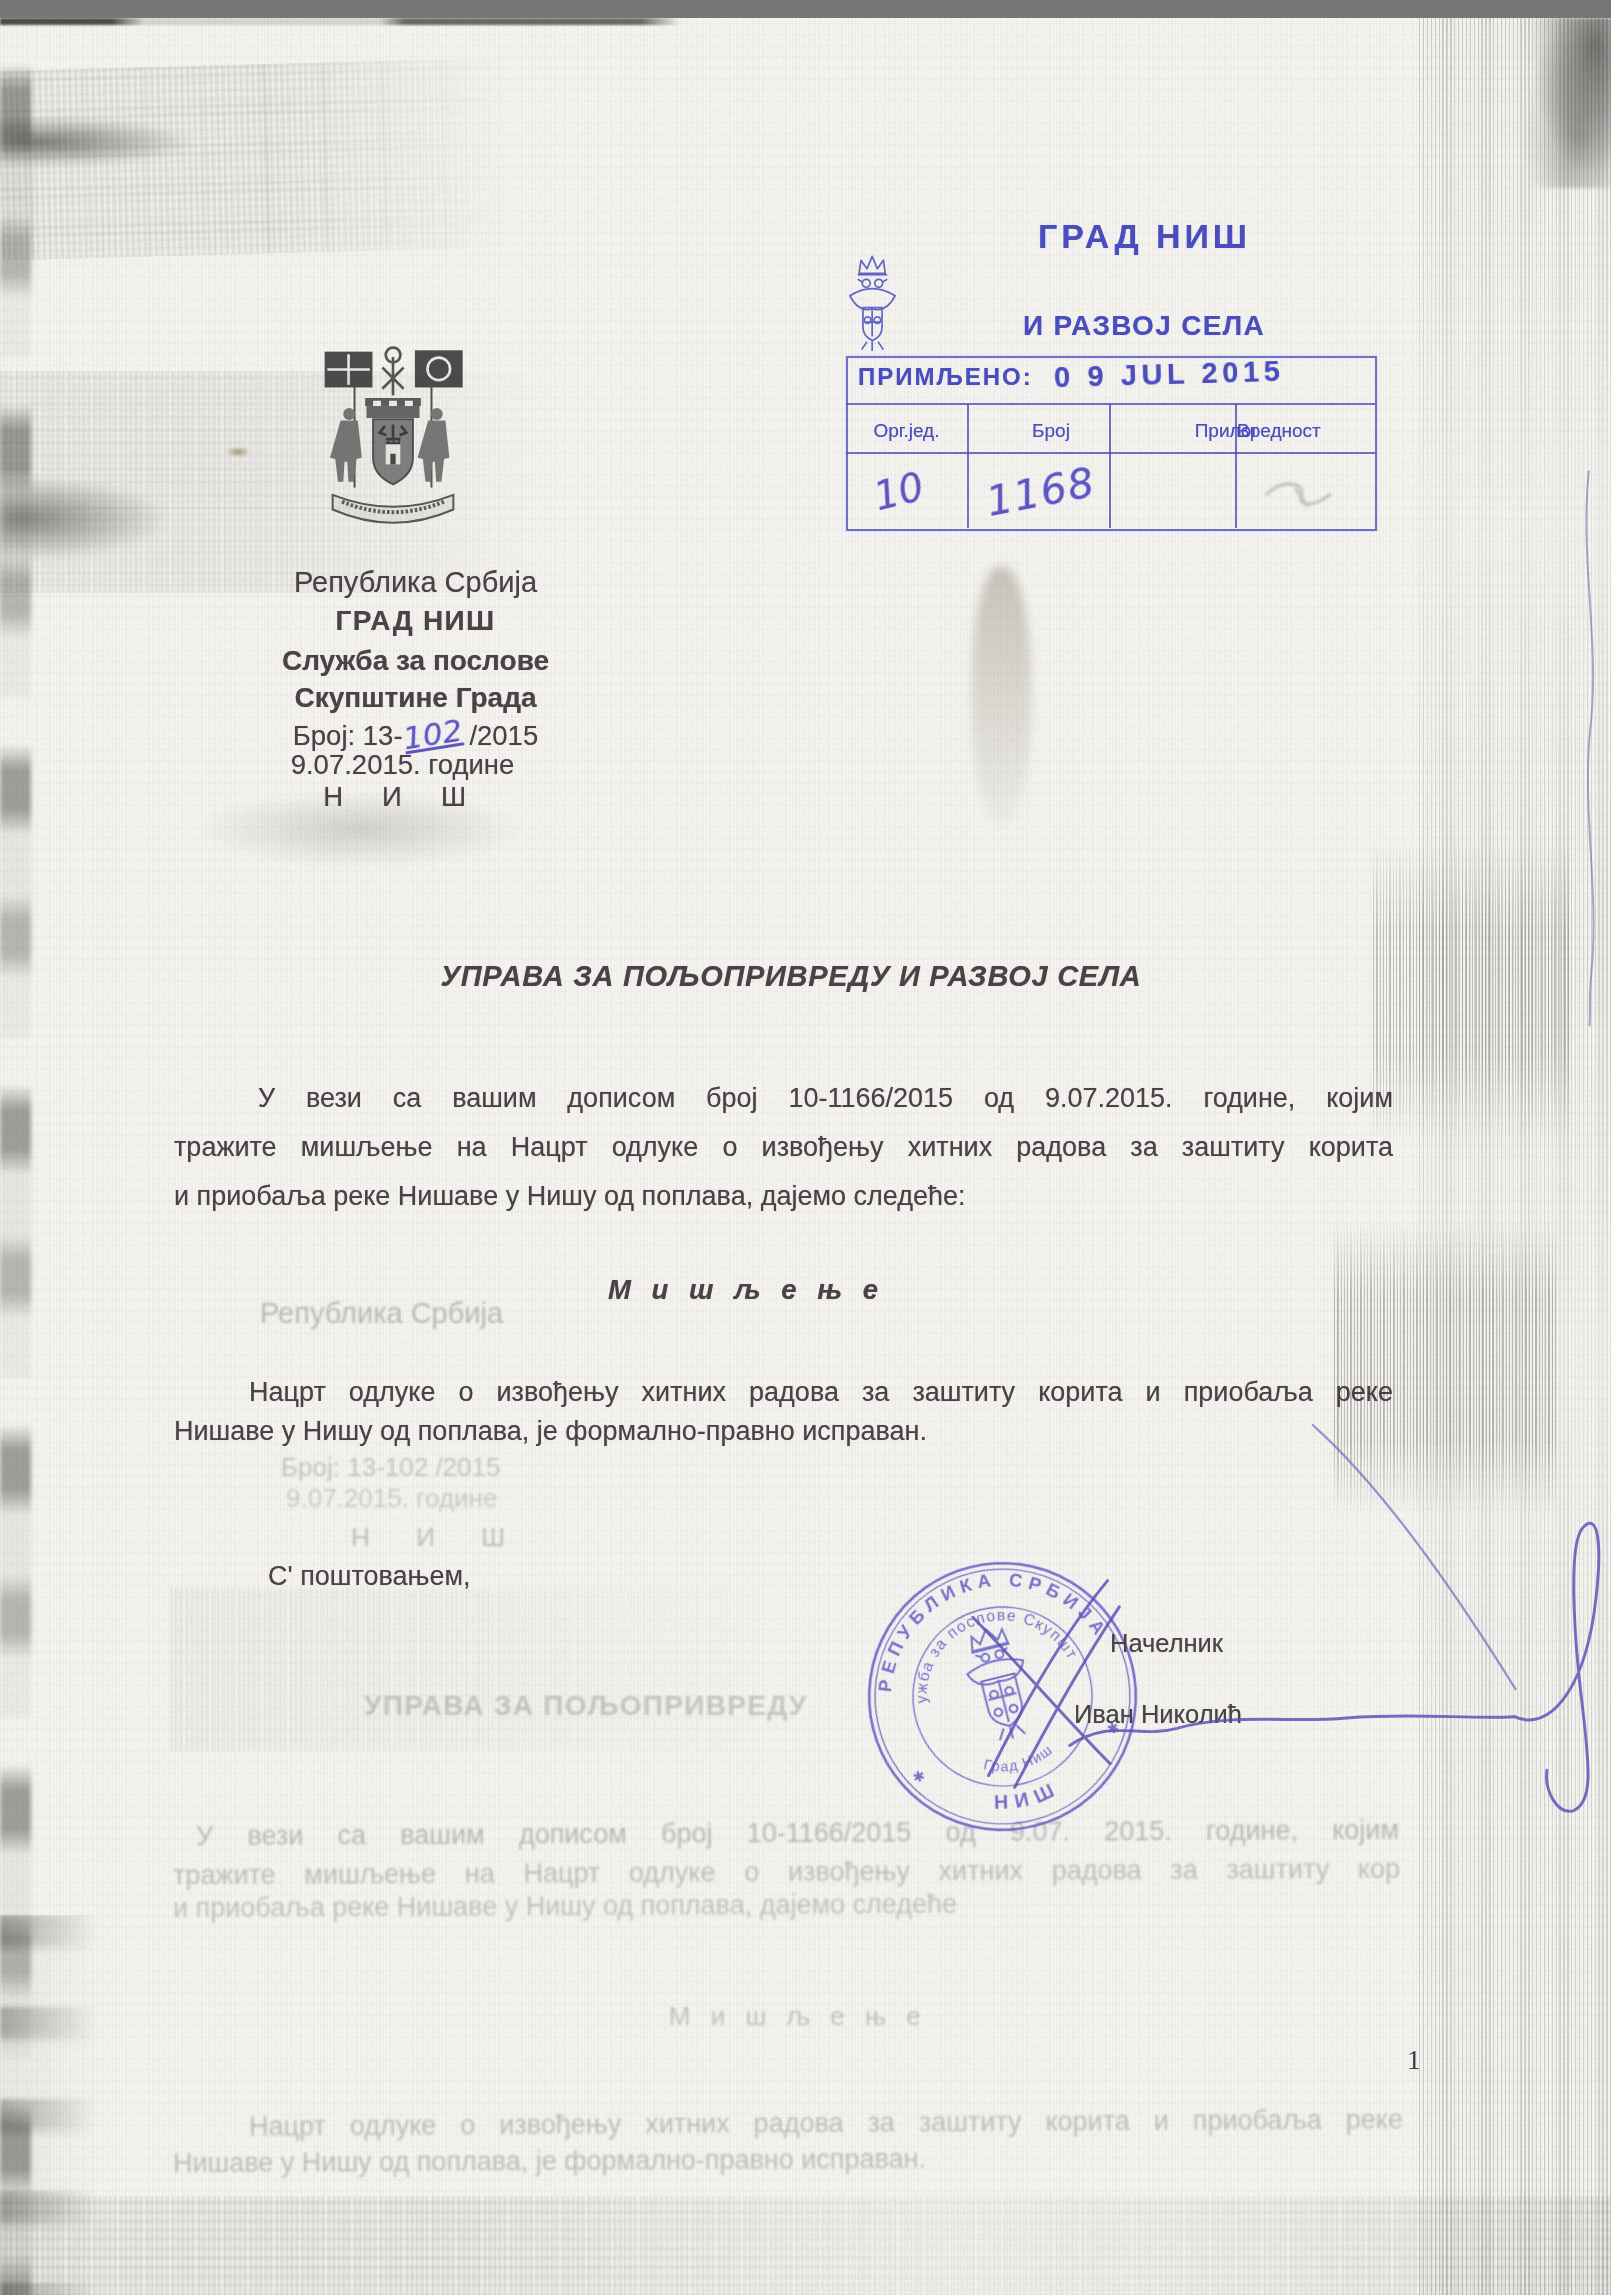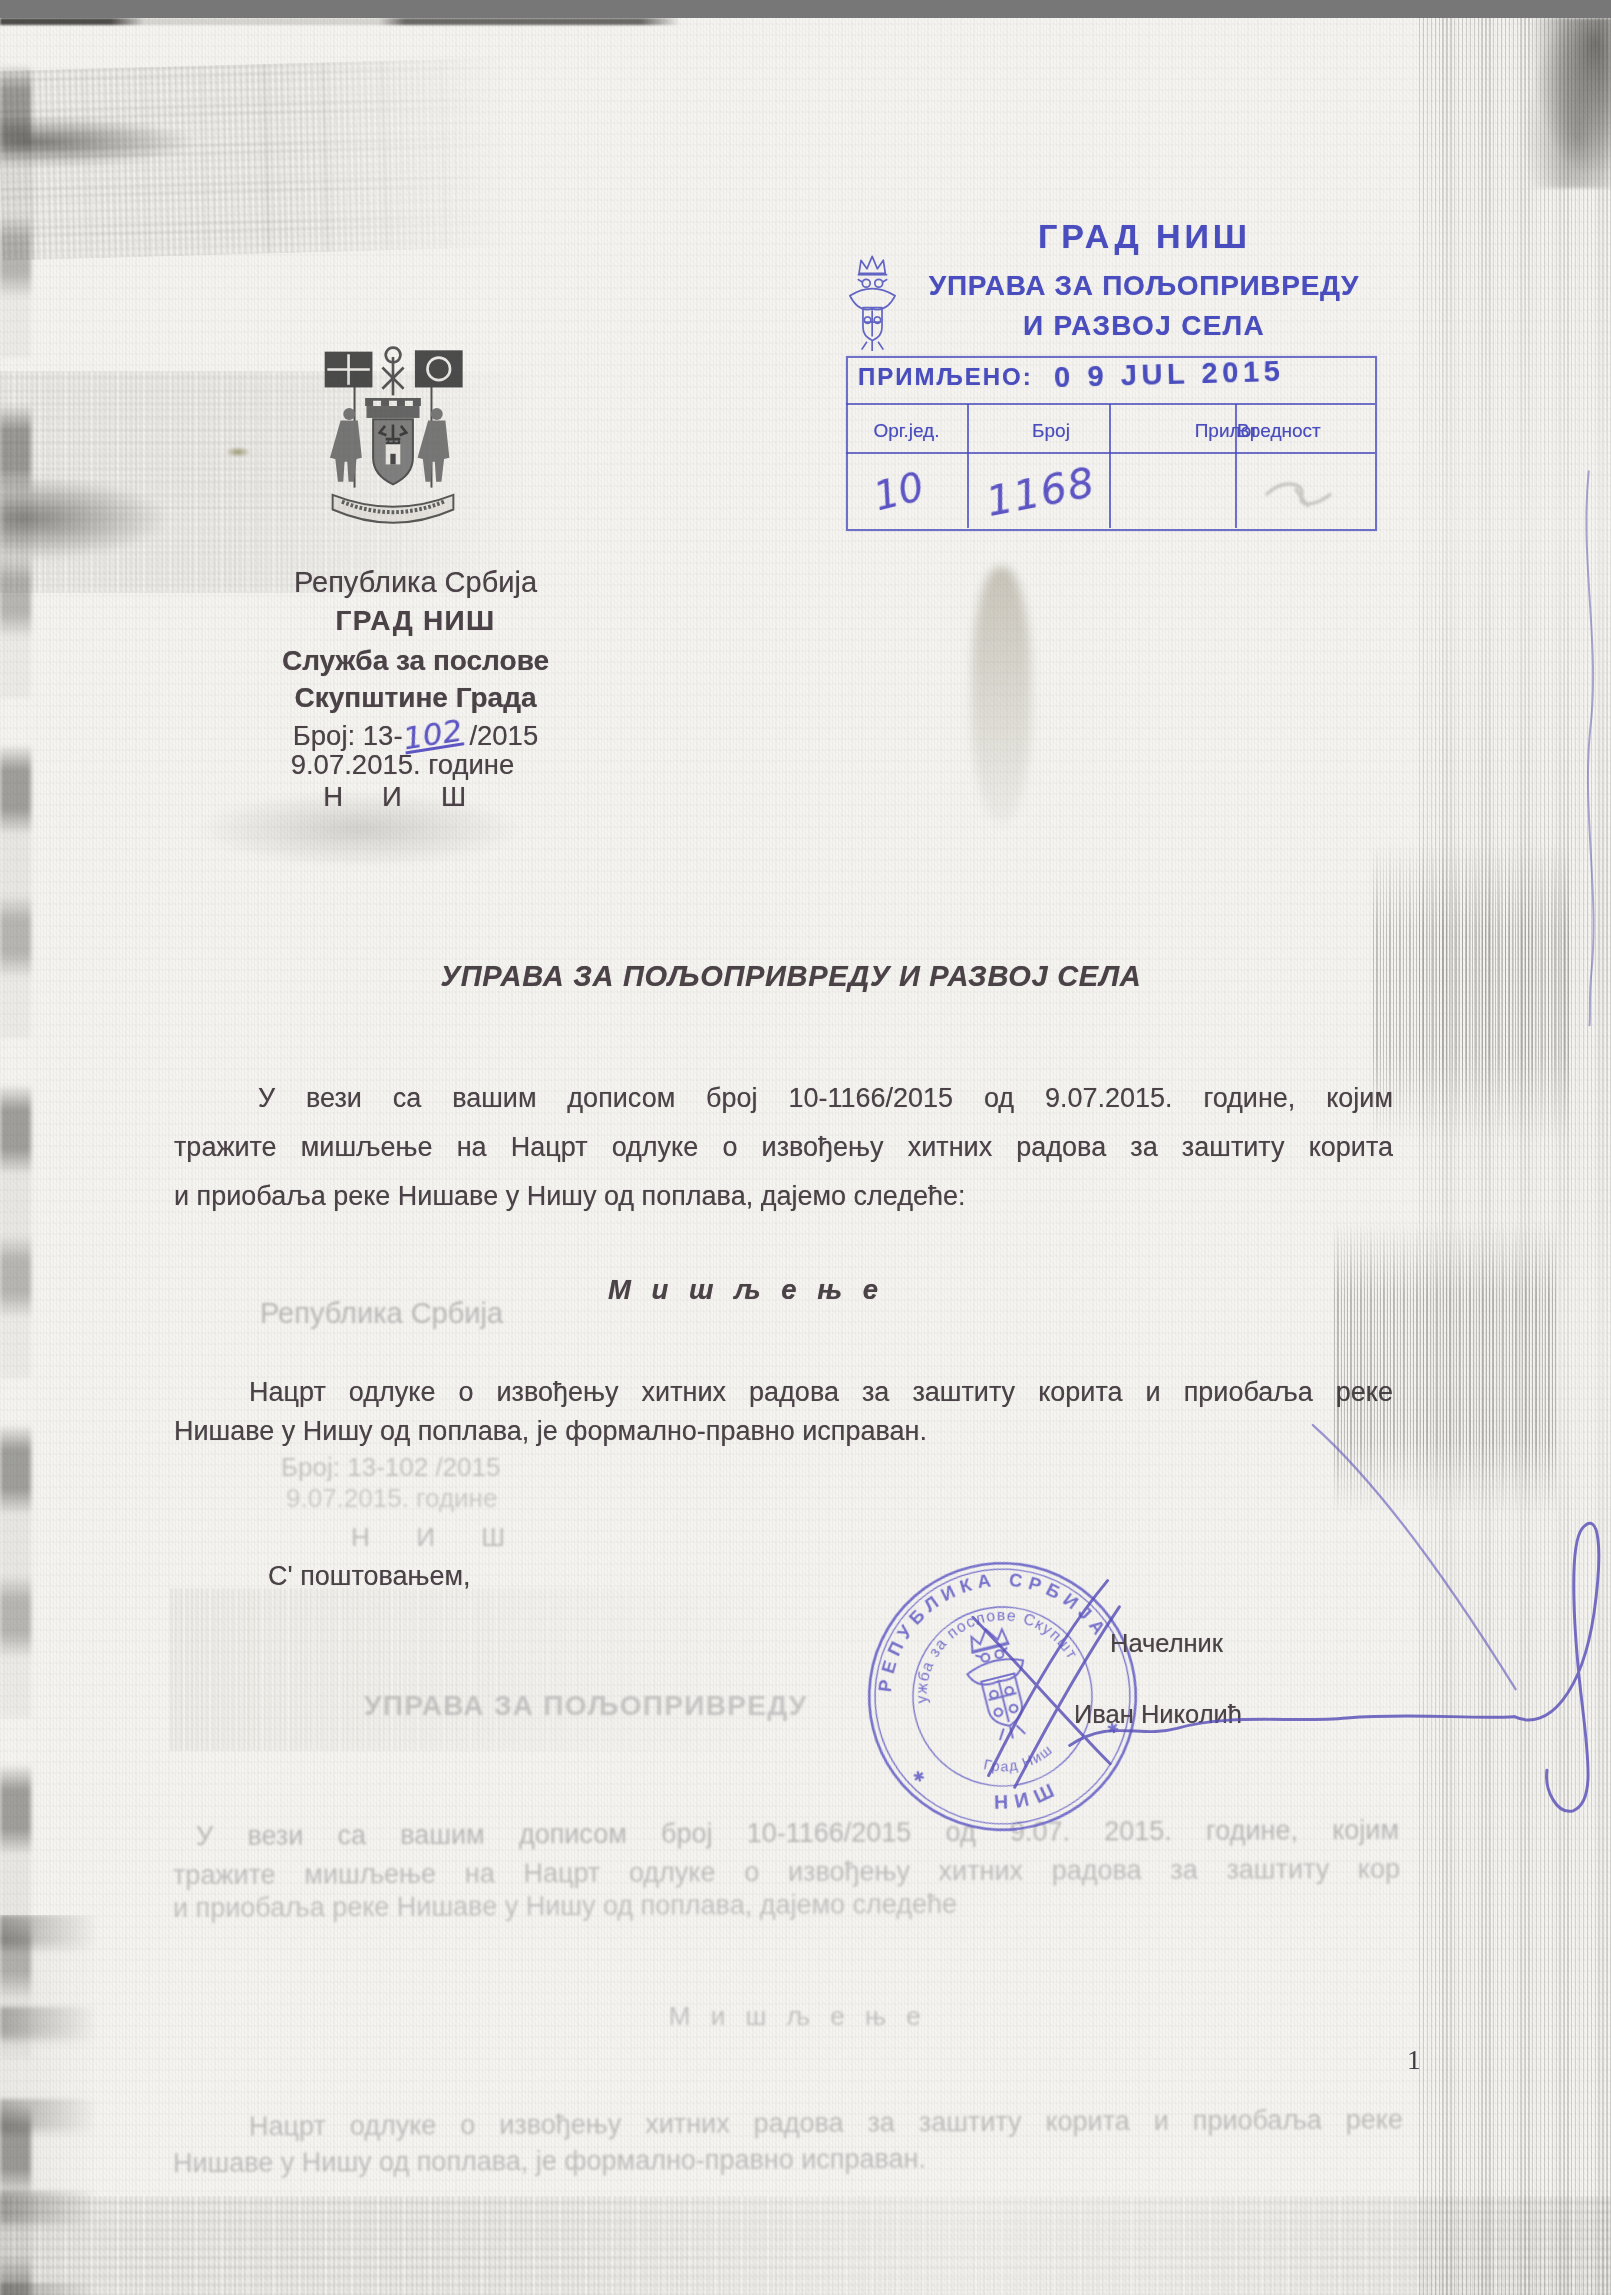--- a/index.html
+++ b/index.html
@@ -47,21 +47,20 @@
   <div class="nz" style="left:1373px;top:824px;width:196px;height:301px;background:repeating-linear-gradient(90deg,rgba(50,48,46,.25) 0 1.3px,transparent 1.3px 3.3px);filter:blur(0.6px);-webkit-mask-image:linear-gradient(180deg,transparent,#000 30%,#000 70%,transparent);mask-image:linear-gradient(180deg,transparent,#000 30%,#000 70%,transparent);"></div>
   <div class="nz" style="left:1334px;top:1203px;width:222px;height:294px;background:repeating-linear-gradient(90deg,rgba(48,46,44,.28) 0 1.3px,transparent 1.3px 3.3px);filter:blur(0.7px);-webkit-mask-image:linear-gradient(180deg,transparent,#000 25%,#000 75%,transparent);mask-image:linear-gradient(180deg,transparent,#000 25%,#000 75%,transparent);"></div>
   <div class="nz" style="left:170px;top:1570px;width:680px;height:163px;background:repeating-linear-gradient(90deg,rgba(70,67,64,.12) 0 2px,transparent 2px 5.2px);filter:blur(1.3px);-webkit-mask-image:linear-gradient(90deg,#000,transparent 90%);mask-image:linear-gradient(90deg,#000,transparent 90%);"></div>
   <div class="nz" style="left:0;top:2178px;width:1611px;height:118px;background:repeating-linear-gradient(90deg,rgba(55,52,50,.16) 0 2px,transparent 2px 5.2px),repeating-linear-gradient(0deg,rgba(55,52,50,.1) 0 2px,transparent 2px 9.2px);filter:blur(1px);-webkit-mask-image:linear-gradient(90deg,#000 30%,rgba(0,0,0,.35) 60%,#000);mask-image:linear-gradient(90deg,#000 30%,rgba(0,0,0,.35) 60%,#000);"></div>
   <div class="nz" style="left:0;top:1897px;width:98px;height:399px;background:repeating-linear-gradient(180deg,rgba(42,40,38,.35) 0 26px,rgba(42,40,38,.05) 39px 92px);filter:blur(2.3px);-webkit-mask-image:linear-gradient(90deg,#000,transparent);mask-image:linear-gradient(90deg,#000,transparent);"></div>
   <div class="nz" style="left:972px;top:549px;width:59px;height:255px;border-radius:45%;background:linear-gradient(180deg,rgba(118,110,88,.35),rgba(118,110,88,.05));filter:blur(4.6px);"></div>
   <div class="nz" style="left:226px;top:429px;width:23.5px;height:9.8px;border-radius:50%;background:radial-gradient(ellipse,rgba(130,124,78,.75),transparent 75%);filter:blur(1px);"></div>
   <div class="nz" style="left:196px;top:772px;width:327px;height:78px;background:radial-gradient(ellipse,rgba(60,57,54,.18),transparent 70%);filter:blur(2.6px);"></div>
 
   <div class="t blue bold" style="left:955px;top:199px;width:379px;font-size:34px;letter-spacing:3.9px;text-align:center;">ГРАД НИШ</div>
-  <div class="t blue bold" style="left:912px;top:252px;width:464px;font-size:28px;text-align:center;letter-spacing:0.7px;">УПРАВА ЗА ПОЉОПРИВРЕДУ</div>
   <div class="t blue bold" style="left:912px;top:292px;width:464px;font-size:28px;text-align:center;letter-spacing:1.3px;">И РАЗВОЈ СЕЛА</div>
 
   <svg width="69" height="106" viewBox="0 0 105 160" style="position:absolute;left:838px;top:230px;z-index:22;filter:blur(0.3px);opacity:.85;">
     <g stroke="#4a4dbd" stroke-width="2.6" fill="none" stroke-linejoin="round">
       <path d="M32,38 L35,18 L44,31 L52,12 L60,31 L69,18 L72,38 Z"></path>
       <path d="M30,40 H75"></path>
       <circle cx="43" cy="53" r="6"></circle>
         <circle cx="62" cy="53" r="6"></circle>
       <path d="M37,51 l-7,-4 M68,51 l7,-4"></path>
       <path d="M18,72 Q52,50 87,72 Q74,98 52,92 Q31,98 18,72 Z"></path>

